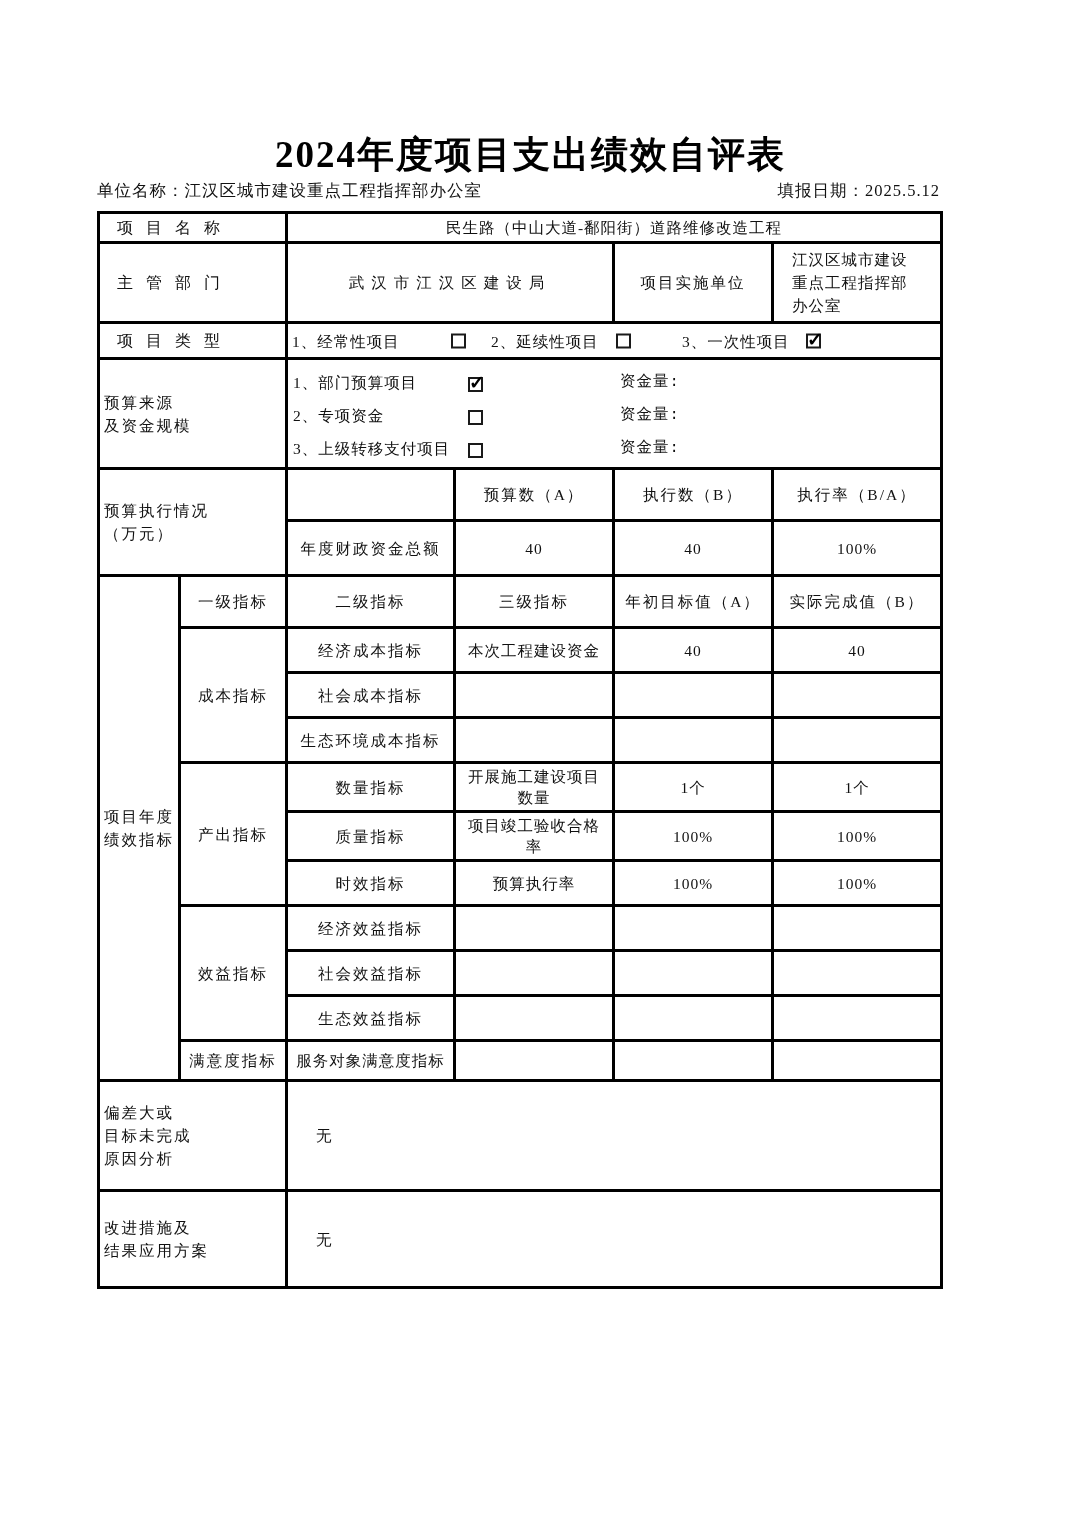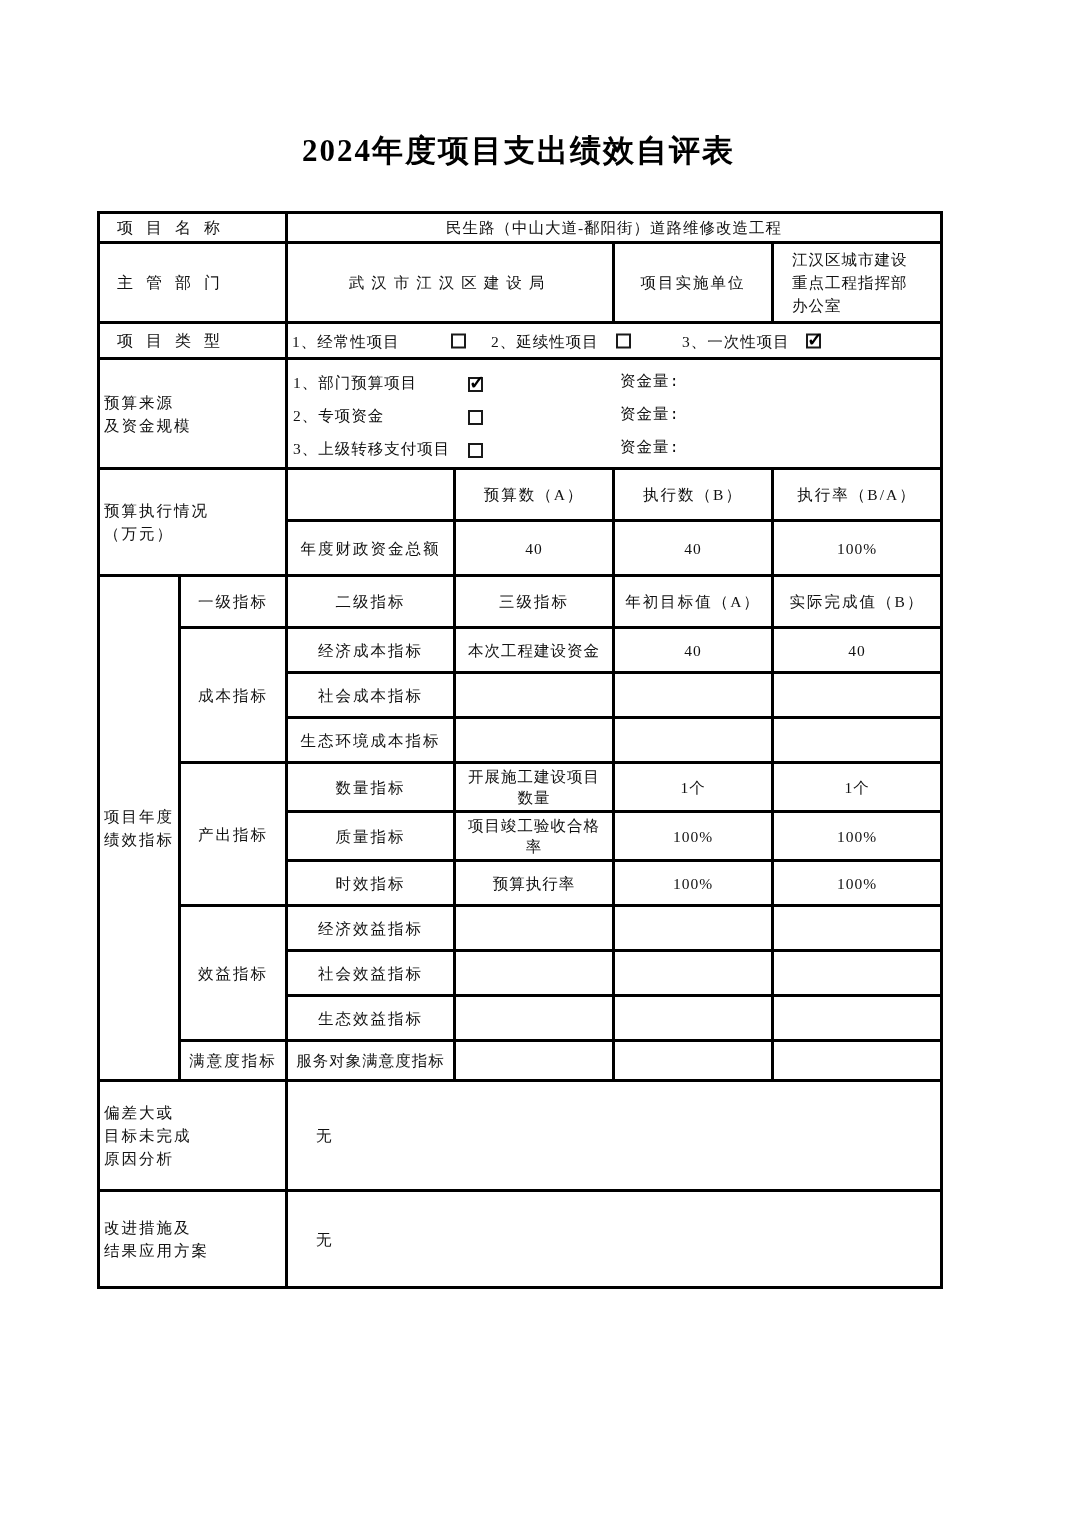--- a/index.html
+++ b/index.html
@@ -3,22 +3,22 @@
 <meta charset="utf-8">
 <style>
   * { margin:0; padding:0; box-sizing:border-box; }
   html,body { background:#e8e8e8; }
   .page {
     position:relative; width:1074px; height:1520px; background:#ffffff;
     font-family:"Liberation Serif","DejaVu Serif",serif; color:#111;
     margin:0 auto; overflow:hidden;
   }
   .doc-title {
-    position:absolute; left:97px; top:130px; width:843px;
-    text-align:center; font-size:31px; font-weight:bold; letter-spacing:2px; color:#000;
+    position:absolute; left:109px; top:130px; width:843px;
+    text-align:center; font-size:37px; font-weight:bold; letter-spacing:2px; color:#000;
   }
   .info-row {
     position:absolute; left:97px; top:180px; width:843px;
     display:flex; justify-content:space-between;
     font-size:16.5px; letter-spacing:1px;
   }
   table.main-table {
     position:absolute; left:97px; top:211px; width:843px;
     border-collapse:collapse; table-layout:fixed;
   }
@@ -60,20 +60,24 @@
   .bs-text { display:inline-block; max-width:158px; line-height:21px; }
   .bs-amt { text-align:left;font-family:Liberation Mono, monospace; }
 </style>
 </head>
 <body>
 
 <div class="page">
 
   <div class="doc-title">2024年度项目支出绩效自评表</div>
 
+  <div class="info-row">
+    <span>单位名称：江汉区城市建设重点工程指挥部办公室</span>
+    <span>填报日期：2025.5.12</span>
+  </div>
 
   <table class="main-table">
     <colgroup>
       <col style="width:81px">
         <col style="width:107px">
         <col style="width:168px">
       <col style="width:159px">
         <col style="width:159px">
         <col style="width:169px">
     </colgroup>

